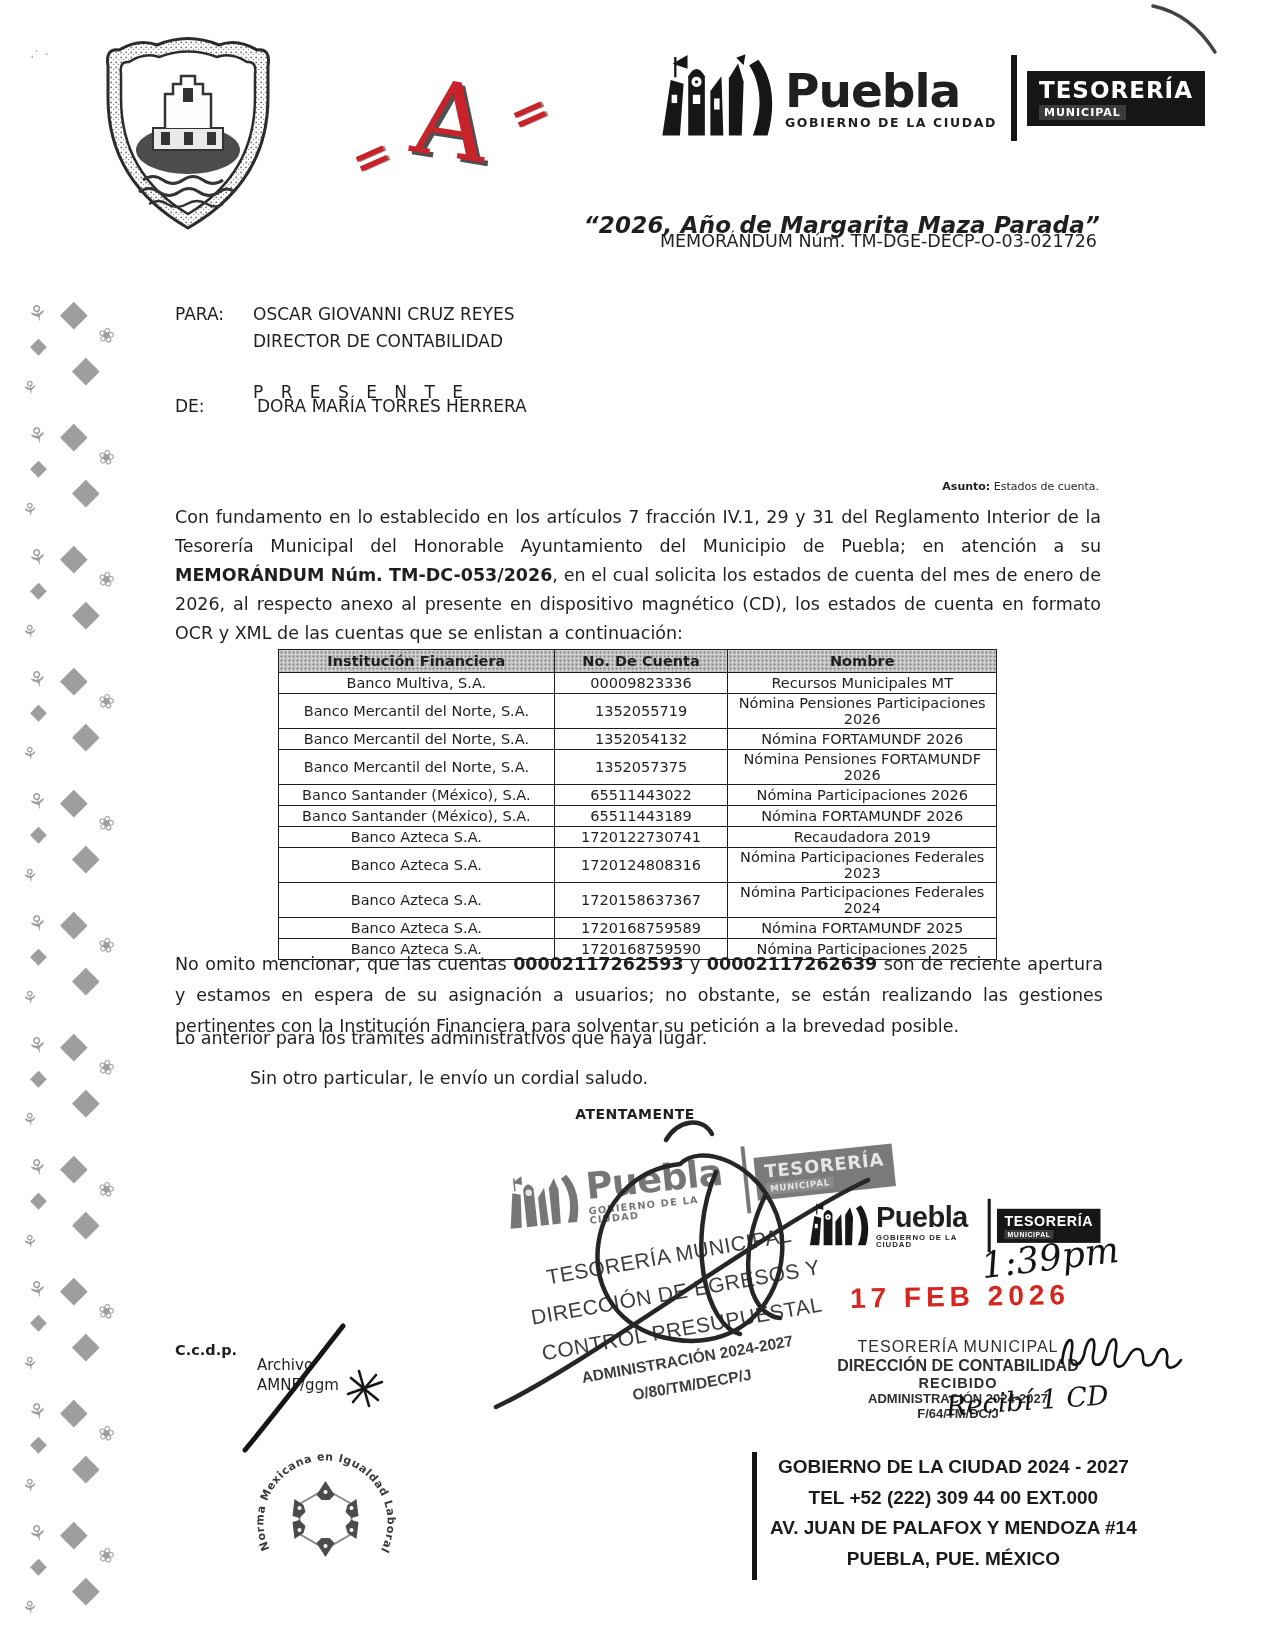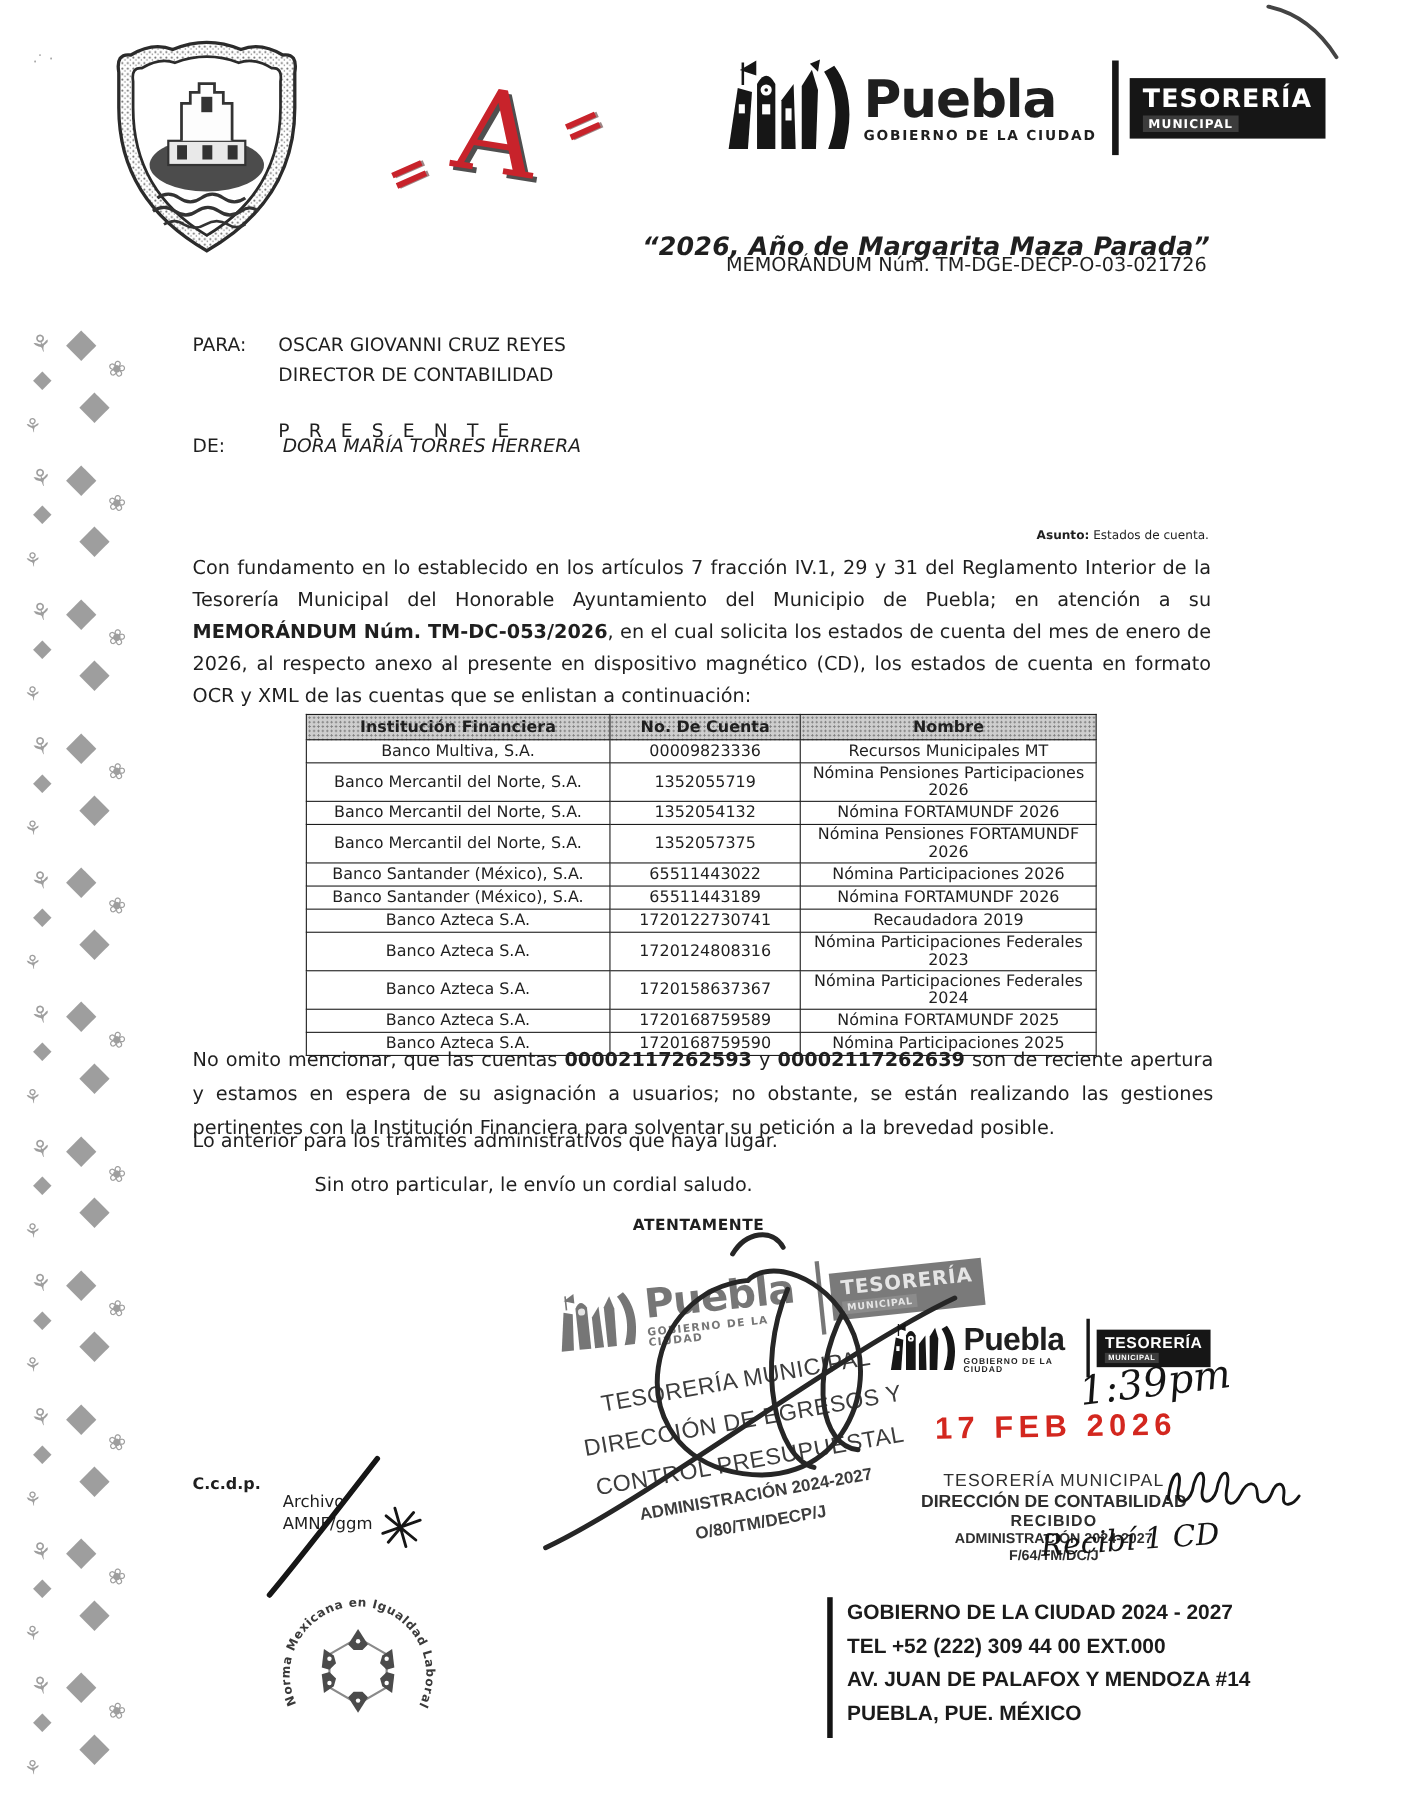--- a/index.html
+++ b/index.html
@@ -41,30 +41,30 @@
            font-size:23px; font-weight:bold; font-style:italic; letter-spacing:.2px;margin-top:44px; }
   .memoline { position:absolute; right:178px; top:231px; font-size:17.5px; white-space:nowrap; }
   .dateline { position:absolute; right:178px; top:258px; font-size:17.5px; white-space:nowrap; }
 
   
   .addr { position:absolute; left:175px; font-size:17px; line-height:27px; }
   .addr .lbl { position:absolute; left:0; top:0; }
   .addr .blk { margin-left:78px; }
   .addr-para { top:301px; }
   .addr-de   { top:393px; }
-  .addr-de .blk { margin-left:82px;font-style:italic; }
+  .addr-de .blk { margin-left:82px; }
   .presente { letter-spacing:6px;margin-top:24px; }
 
   .subject { position:absolute; right:176px; top:480px; font-size:11px; }
 
   
   .p1 { position:absolute; left:175px; top:503px; width:926px; font-size:17.5px; line-height:29px; text-align:justify; }
   .p2 { position:absolute; left:175px; top:929px; width:928px; font-size:17.5px; line-height:31px; text-align:justify;margin-top:20px; }
   .p3 { position:absolute; left:175px; top:1028px; font-size:17.5px; }
-  .p4 { position:absolute; left:250px; top:1068px; font-size:17.5px;margin-left:36px; }
+  .p4 { position:absolute; left:250px; top:1068px; font-size:17.5px; }
   .closing { position:absolute; left:500px; top:1106px; width:270px; text-align:center;
              font-size:14px; font-weight:bold; letter-spacing:.5px; }
 
   
   .acct-table { position:absolute; left:278px; top:649px; width:719px; border-collapse:collapse;
                 font-size:14.5px; }
   .acct-table th, .acct-table td { border:1.6px solid #1d1d1d; text-align:center; padding:1px 4px; height:21px; }
   .acct-table th { height:23px; font-weight:bold;
                    background-color:#cecece;
                    background-image:radial-gradient(circle, #828282 0.9px, rgba(0,0,0,0) 1px);
@@ -109,21 +109,21 @@
   .norma { position:absolute; left:243px; top:1437px; }
   .capital { position:absolute; left:392px; top:1458px; width:330px; text-align:center; color:#1d1d1d; }
   .cap-row1 { display:flex; align-items:center; justify-content:center; gap:6px; }
   .cap-l1 { font-size:29px; font-weight:bold; letter-spacing:7px; white-space:nowrap; }
   .cap-l2 { font-size:47px; font-weight:bold; letter-spacing:2px; margin-top:-6px;
             -webkit-text-stroke:1.6px #1d1d1d; }
 
   .fbar { position:absolute; left:752px; top:1452px; width:5px; height:128px; background:#141414; }
   .flines { position:absolute; left:770px; top:1452px; font-family:"Liberation Sans", sans-serif;
             font-weight:bold; font-size:19px; color:#1b1b1b; }
-  .flines div { line-height:30.5px; white-space:nowrap; }
+  .flines div { line-height:30.5px; white-space:nowrap;text-align:center; }
 
   .penmark { position:absolute; left:1145px; top:2px; }
   .smudge { position:absolute; left:30px; top:48px; color:#9b9b9b; font-size:13px; transform:rotate(-10deg); }
 </style>
 </head>
 <body>
 
 <div class="page">
 
   <div class="talavera">

